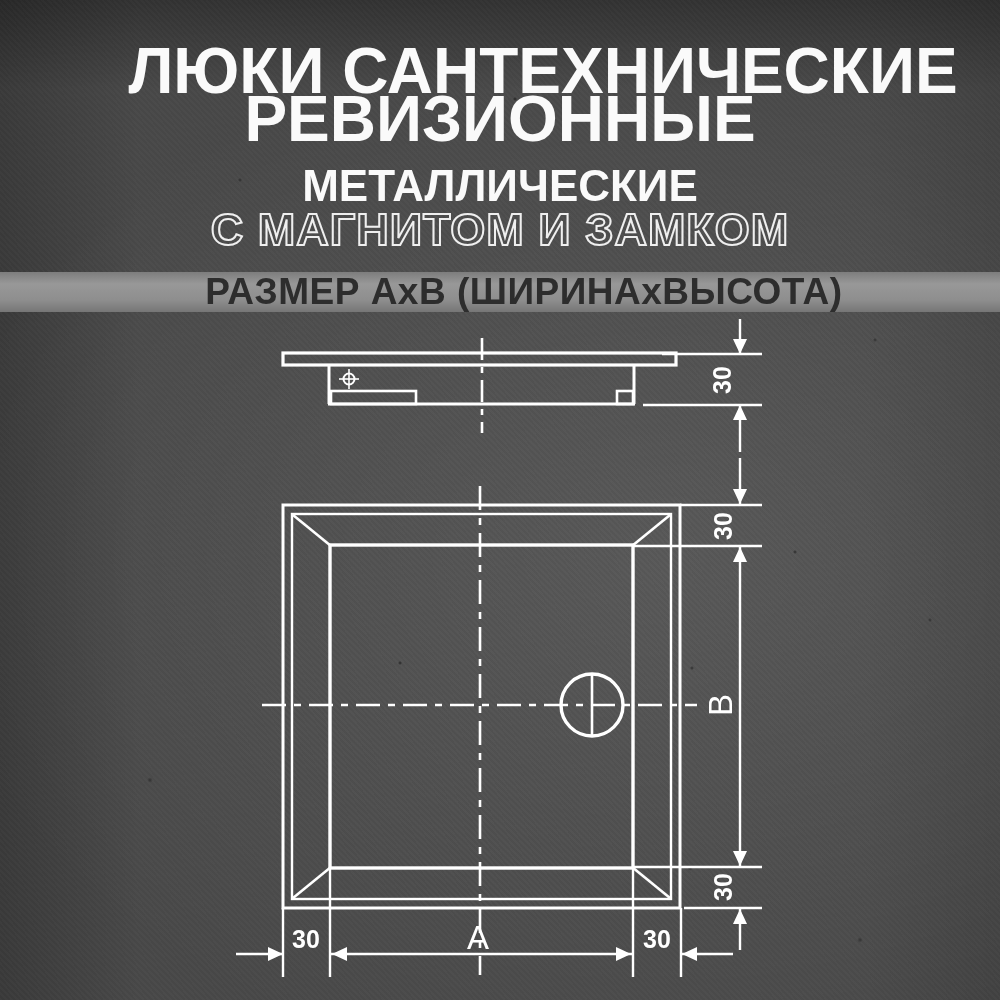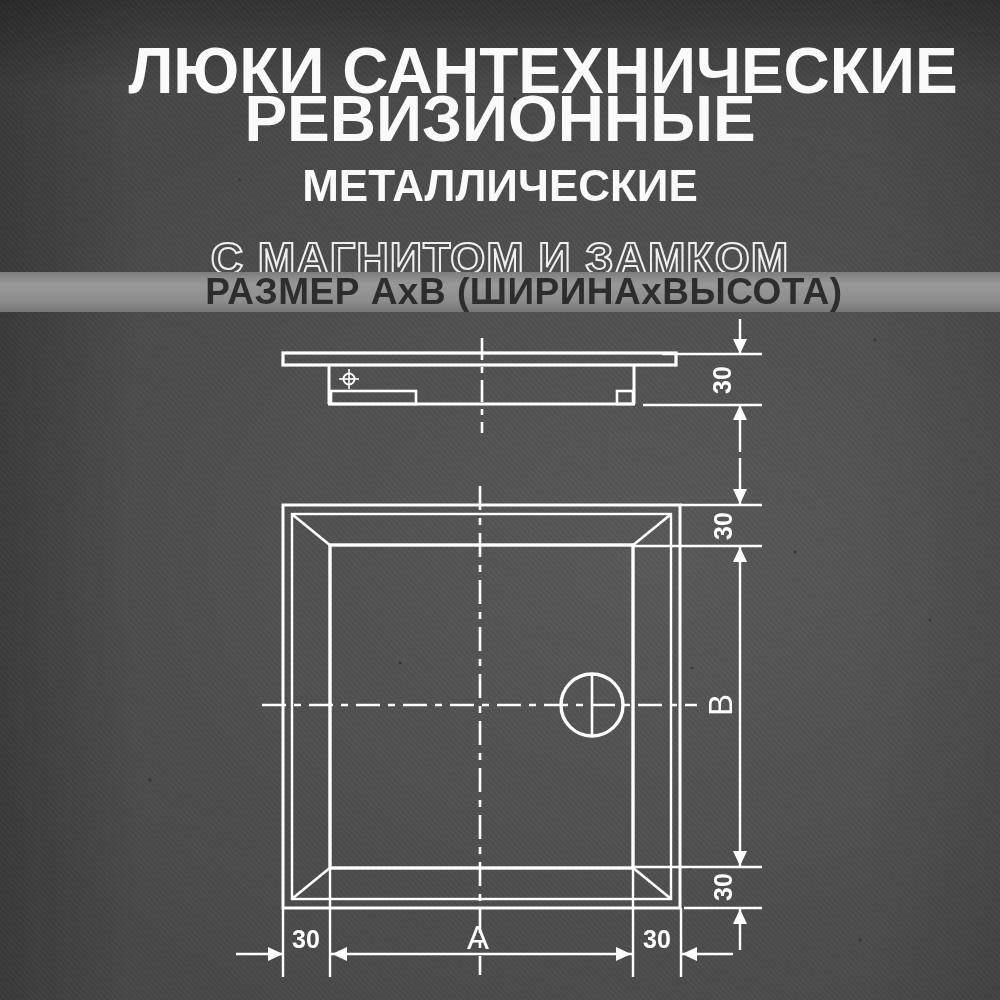--- a/index.html
+++ b/index.html
@@ -27,21 +27,21 @@
   .title-line{
     position:absolute;left:0;width:1000px;text-align:center;
     color:#fafafa;font-weight:bold;letter-spacing:0px;white-space:nowrap;
   }
   .t1{top:40px;height:62px;line-height:62px;font-size:64px;padding-left:43px;}
   .t2{top:88px;height:62px;line-height:62px;font-size:64px;}
   .t3{top:155px;height:62px;line-height:62px;font-size:44px;}
   .outline{
     position:absolute;left:0;top:203px;width:1000px;height:54px;line-height:54px;
     text-align:center;font-size:45px;font-weight:bold;letter-spacing:1px;
-    color:transparent;-webkit-text-stroke:2px #efefef;white-space:nowrap;margin-top:29px;
+    color:transparent;-webkit-text-stroke:2px #efefef;white-space:nowrap;
   }
   @supports not (-webkit-text-stroke: 1px #fff){ .outline{color:#e6e6e6;} }
   .band{
     position:absolute;left:0;top:272px;width:1000px;height:40px;line-height:40px;
     background:linear-gradient(180deg,#7d7d7d 0%,#989898 30%,#8e8e8e 70%,#767676 100%);
     text-align:center;
   }
   .band span{
     color:#2d2d2d;font-weight:bold;font-size:37px;letter-spacing:0.5px;white-space:nowrap;margin-left:48px;
   }

